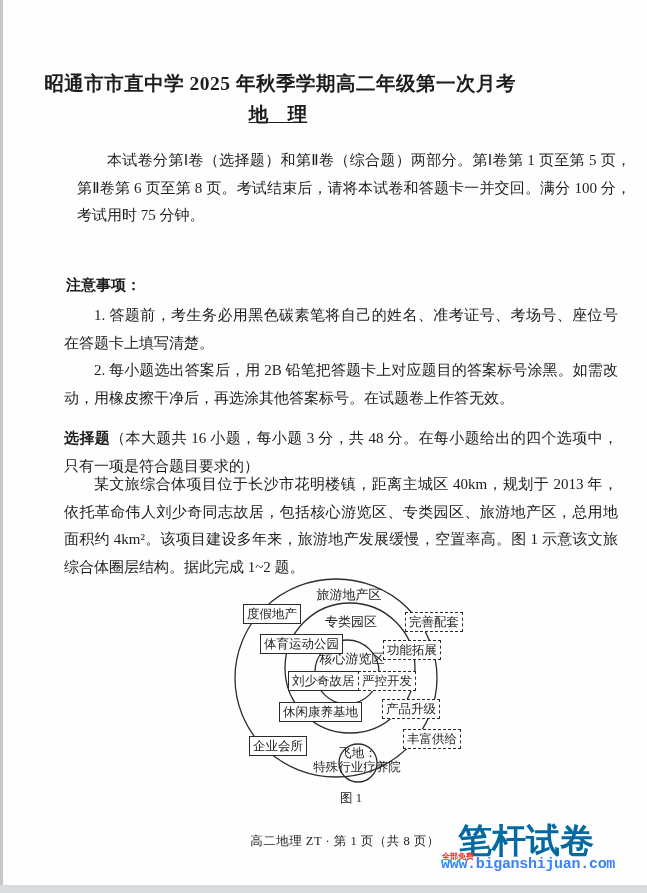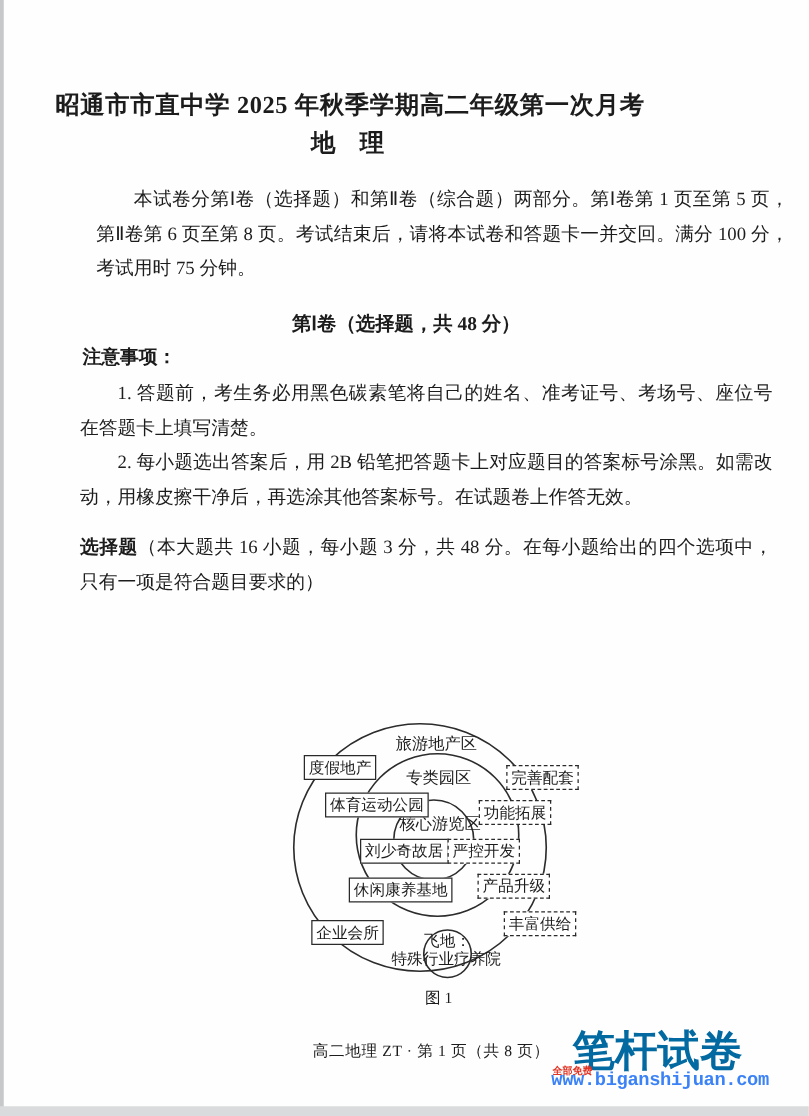--- a/index.html
+++ b/index.html
@@ -7,21 +7,21 @@
     width:647px;height:893px;overflow:hidden;background:#ffffff;
     font-family:"Liberation Serif", serif;color:#1c1c1c;
     -webkit-font-smoothing:antialiased;
   }
   .page{position:relative;width:647px;height:893px;background:#fefefe;}
   .edge-left{position:absolute;left:0;top:0;width:3px;height:893px;background:#c6c8ca;}
   .edge-bottom{position:absolute;left:0;top:885px;width:647px;height:8px;background:#d9dbdc;}
 
   .abs{position:absolute;}
   .title{left:0;top:70px;width:560px;text-align:center;font-size:19.5px;font-weight:bold;letter-spacing:.5px;}
-  .subject{left:0;top:101px;width:556px;text-align:center;font-size:19.5px;font-weight:bold;}
+  .subject{left:0;top:101px;width:556px;text-align:center;font-size:19.5px;font-weight:bold;text-decoration:underline;}
   .para{font-size:15px;line-height:27.5px;text-align:justify;text-justify:inter-ideograph;}
   .indent{text-indent:2em;}
   .intro{left:64px;top:147px;width:554px;margin-left:13px;}
   .sec-head{left:65px;top:249px;width:520px;text-align:center;font-size:15.5px;font-weight:bold;}
   .notes-head{left:66px;top:276px;font-size:15px;font-weight:bold;font-family:"Liberation Sans",sans-serif;}
   .note1{left:64px;top:302px;width:554px;}
   .note2{left:64px;top:357px;width:554px;}
   .mcq{left:64px;top:424px;width:554px;}
   .mcq-lead{font-weight:bold;font-family:"Liberation Sans",sans-serif;}
   .passage{left:64px;top:471px;width:554px;}
@@ -49,28 +49,28 @@
 <div class="page">
 
   <div class="edge-left"></div>
   <div class="edge-bottom"></div>
 
   <div class="abs title">昭通市市直中学 2025 年秋季学期高二年级第一次月考</div>
   <div class="abs subject">地　理</div>
 
   <div class="abs para indent intro">本试卷分第Ⅰ卷（选择题）和第Ⅱ卷（综合题）两部分。第Ⅰ卷第 1 页至第 5 页，第Ⅱ卷第 6 页至第 8 页。考试结束后，请将本试卷和答题卡一并交回。满分 100 分，考试用时 75 分钟。</div>
 
-  <div class="abs sec-head">第Ⅰ卷（选择题，共 48 分）</div>
 
   <div class="abs notes-head">注意事项：</div>
   <div class="abs para indent note1">1. 答题前，考生务必用黑色碳素笔将自己的姓名、准考证号、考场号、座位号在答题卡上填写清楚。</div>
   <div class="abs para indent note2">2. 每小题选出答案后，用 2B 铅笔把答题卡上对应题目的答案标号涂黑。如需改动，用橡皮擦干净后，再选涂其他答案标号。在试题卷上作答无效。</div>
 
   <div class="abs para mcq"><span class="mcq-lead">选择题</span><span>（本大题共 16 小题，每小题 3 分，共 48 分。在每小题给出的四个选项中，只有一项是符合题目要求的）</span></div>
 
+  <div class="abs para indent passage">某文旅综合体项目位于长沙市花明楼镇，距离主城区 40km，规划于 2013 年，依托革命伟人刘少奇同志故居，包括核心游览区、专类园区、旅游地产区，总用地面积约 4km²。该项目建设多年来，旅游地产发展缓慢，空置率高。图 1 示意该文旅综合体圈层结构。据此完成 1~2 题。</div>
 
   <svg class="abs diagram-svg" viewBox="0 0 647 893" xmlns="http://www.w3.org/2000/svg">
     <ellipse cx="336" cy="678" rx="101" ry="99" fill="none" stroke="#2c2c2c" stroke-width="1.3"></ellipse>
     <circle cx="350" cy="668" r="65" fill="none" stroke="#2c2c2c" stroke-width="1.3"></circle>
     <circle cx="347" cy="672" r="32" fill="none" stroke="#2c2c2c" stroke-width="1.3"></circle>
     <circle cx="358" cy="763" r="19" fill="none" stroke="#2c2c2c" stroke-width="1.3"></circle>
   </svg>
 
   <div class="abs ring-label" style="left:349px;top:586px;">旅游地产区</div>
   <div class="abs ring-label" style="left:351px;top:613px;">专类园区</div>

